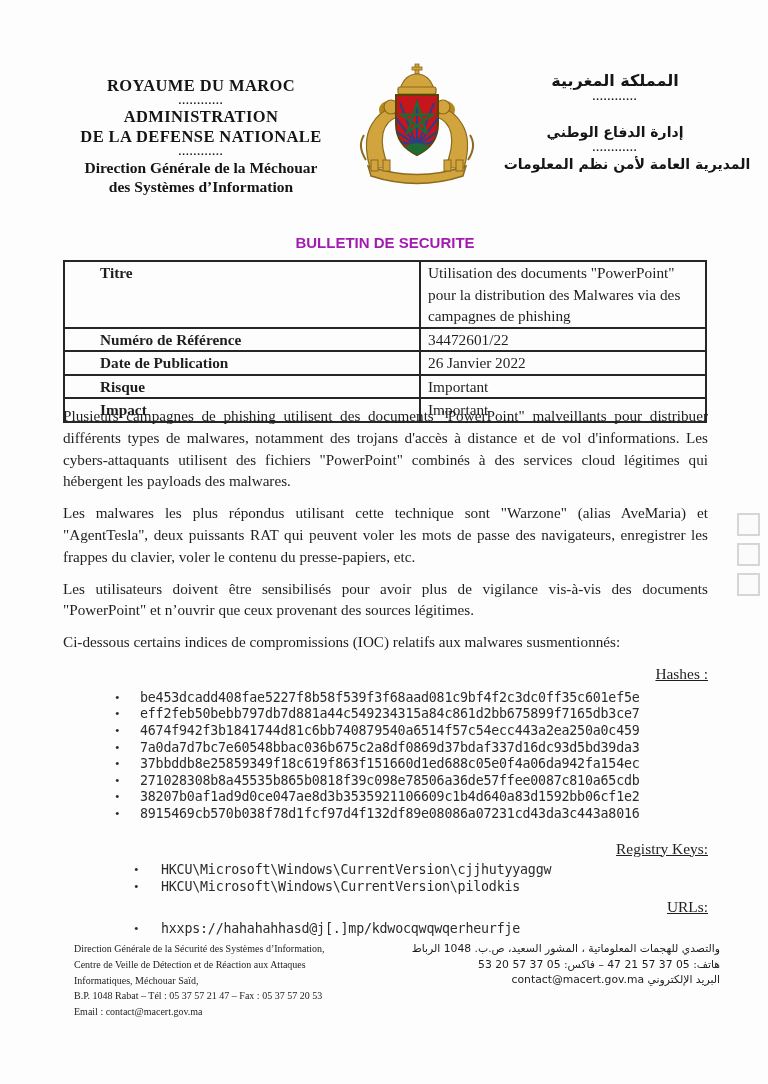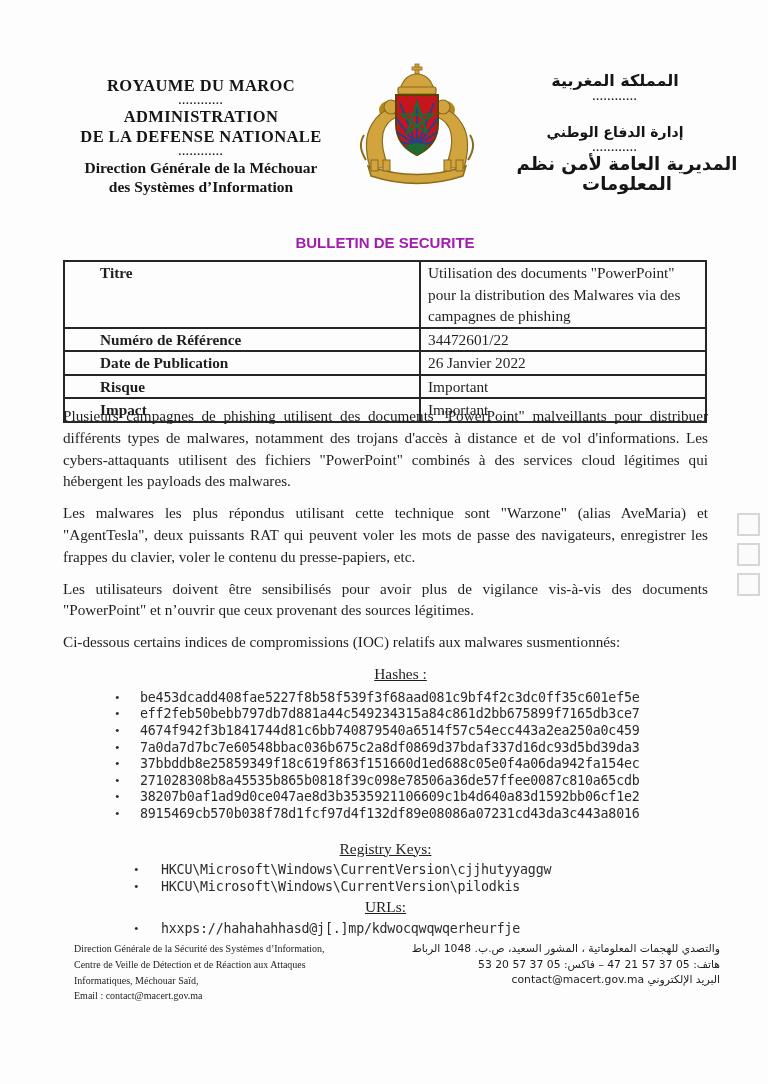--- a/index.html
+++ b/index.html
@@ -13,39 +13,39 @@
   .hdr-fr .l-big { font-size:16.5px; line-height:20px; letter-spacing:0.4px; }
   .hdr-fr .l-dir { font-size:15.5px; line-height:19px; }
   .dots-row { font-size:11px; font-weight:bold; line-height:7px; letter-spacing:1px; margin:1px 0 3px; color:#151515; }
 
   .crest { position:absolute; left:352px; top:62px; width:130px; height:134px; }
 
   .hdr-ar { position:absolute; left:468px; top:70px; width:294px; text-align:center; direction:rtl;
             font-family:"DejaVu Sans", sans-serif; font-weight:bold; color:#151515; }
   .hdr-ar .a1 { font-size:16px; line-height:22px; }
   .hdr-ar .a2 { font-size:14px; line-height:22px;margin-top:21px; }
-  .hdr-ar .a3 { font-size:18px; line-height:20px;padding-left:24px; }
+  .hdr-ar .a3 { font-size:14px; line-height:20px;padding-left:24px; }
   .hdr-ar .dots-row { font-family:"Liberation Serif", serif; }
 
   
   .doc-title { position:absolute; top:234px; left:63px; width:644px; text-align:center;
                font-family:"Liberation Sans", sans-serif; font-weight:bold; font-size:15px; color:#a21caf; }
 
   
   .info-table { position:absolute; top:260px; left:63px; width:644px; border-collapse:collapse;
                 font-size:15.3px; table-layout:fixed; }
   .info-table td { border:2px solid #262626; padding:0 7px; line-height:21.5px; vertical-align:top; }
   .info-table td.lbl { width:312px; font-weight:bold;padding-left:35px; }
 
   
   .content { position:absolute; left:63px; top:405px; width:645px; font-size:15.2px; line-height:21.8px;
              text-align:justify; }
   .content p { margin:0 0 10px 0; }
 
-  .sec-head { font-size:15.4px; text-decoration:underline; text-align:center; }
+  .sec-head { font-size:15.4px; text-decoration:underline; text-align:right; }
   .sec-head.hashes { margin:8px 0 5px 30px; }
   .sec-head.reg { margin:15px 0 3px 0; }
   .sec-head.urls { margin:0 0 3px 0; }
 
   ul.ioc { list-style:none; margin:0; padding:0; text-align:left; }
   ul.ioc li { display:flex; align-items:baseline; font-family:"DejaVu Sans Mono", monospace;
               font-size:13.3px; line-height:16.6px; color:#2b2b2b; letter-spacing:-0.2px; }
   ul.hash-list li { padding-left:52px; }
   ul.hash-list li .blt { width:25px; }
   ul.reg-list li, ul.url-list li { padding-left:71px; line-height:16.8px; }
@@ -227,20 +227,21 @@
           <span class="blt">•</span>
           <span>hxxps://hahahahhasd@j[.]mp/kdwocqwqwqerheurfje</span>
         </li>
     </ul>
   </div>
 
   <div class="ft-fr">
     <div>Direction Générale de la Sécurité des Systèmes d’Information,</div>
     <div>Centre de Veille de Détection et de Réaction aux Attaques</div>
     <div>Informatiques, Méchouar Saïd,</div>
+    <div>B.P. 1048 Rabat  – Tél : 05 37 57 21 47 – Fax : 05 37 57 20 53</div>
     <div>Email : contact@macert.gov.ma</div>
   </div>
 
   <div class="ft-ar">
     <div>والتصدي للهجمات المعلوماتية ، المشور السعيد، ص.ب. 1048 الرباط</div>
     <div>هاتف:  05 37 57 21 47 – فاكس: 05 37 57 20 53</div>
     <div>البريد الإلكتروني contact@macert.gov.ma</div>
   </div>
 
   <div class="side-squares">

